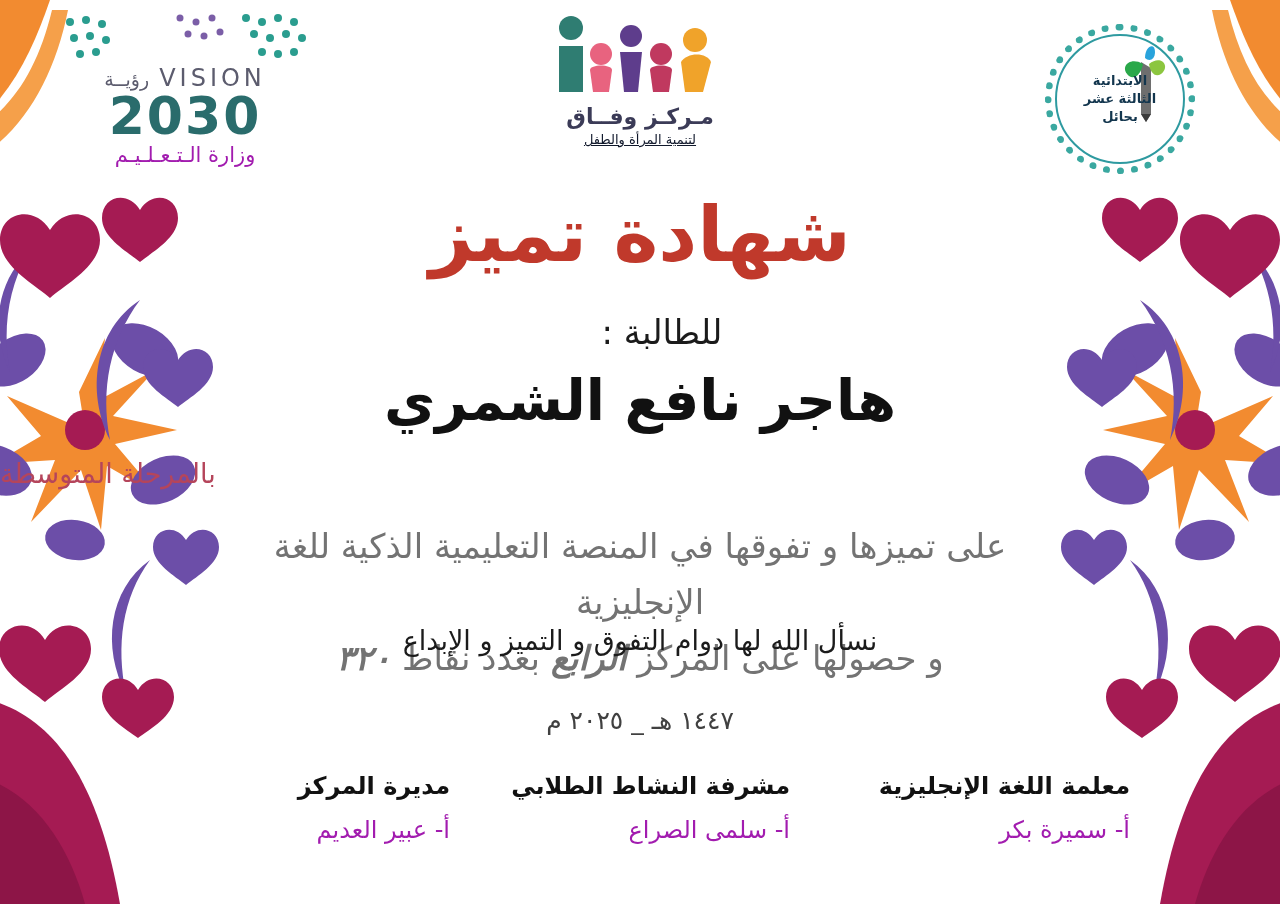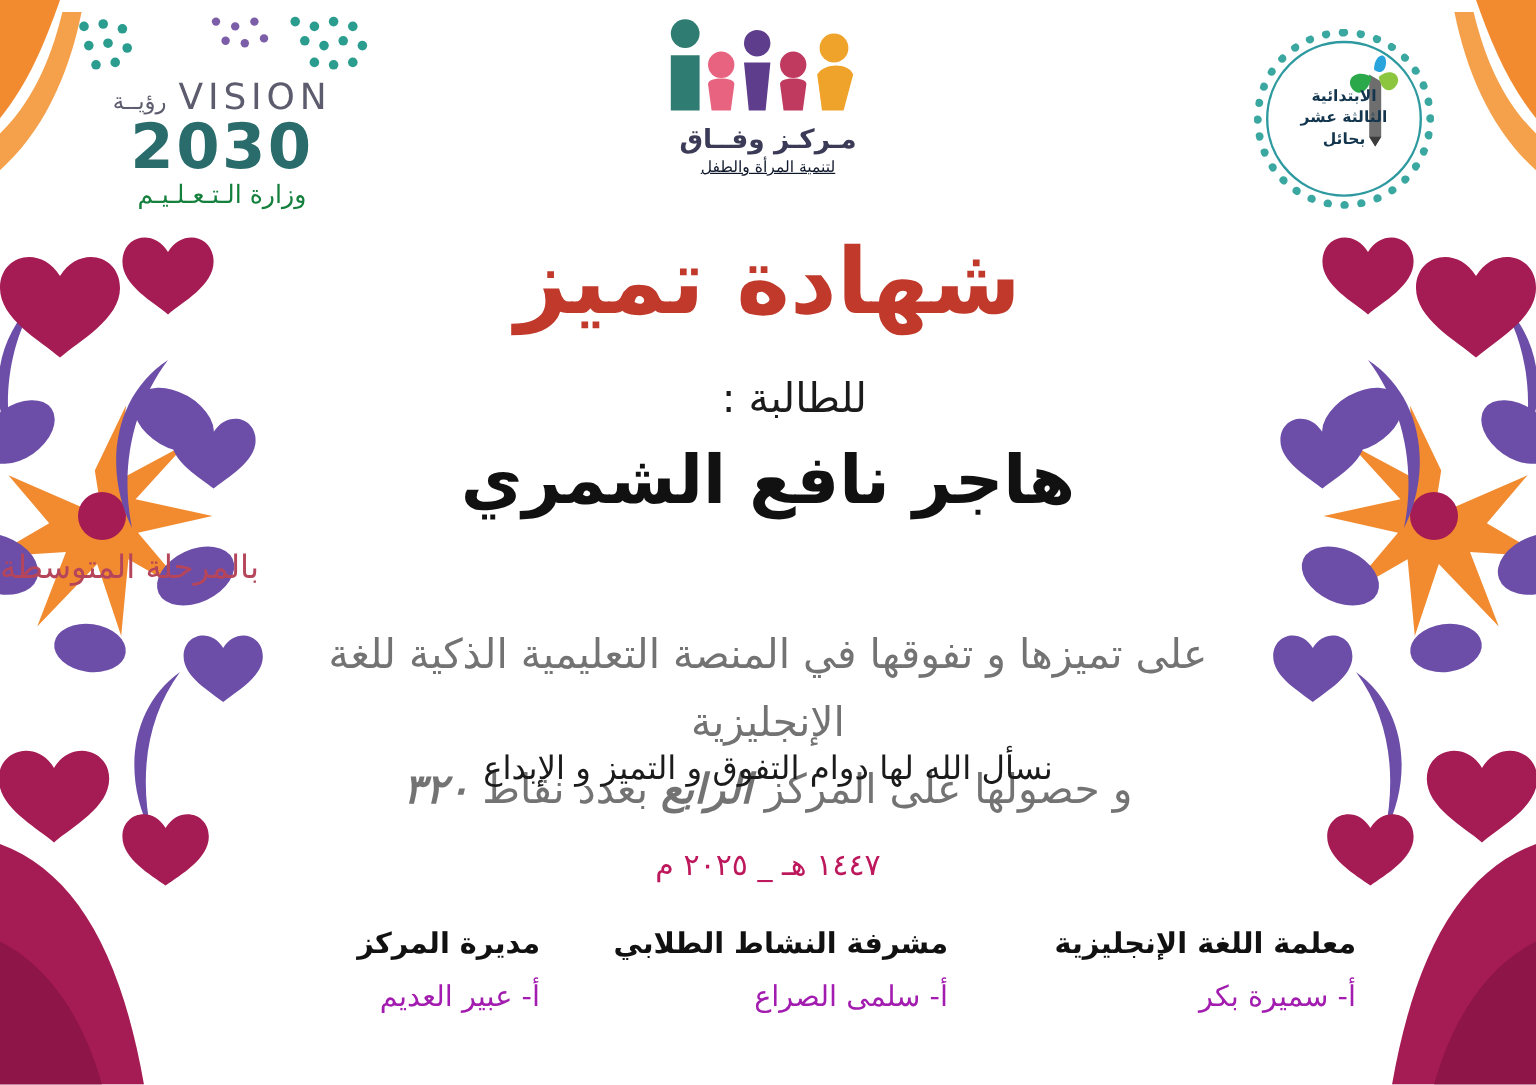--- a/index.html
+++ b/index.html
@@ -104,32 +104,32 @@
     text-align: center;
   }
   .vision-dots { height: 52px; position: relative; }
   .vision-word {
     display: flex;
     justify-content: center;
     align-items: baseline;
     gap: 10px;
     color: #5c5c6e;
   }
-  .vision-word .en { font-size: 30px; letter-spacing: 4px; }
+  .vision-word .en { font-size: 24px; letter-spacing: 4px; }
   .vision-word .ar { font-size: 19px; }
   .vision-num {
     font-size: 52px;
     font-weight: bold;
     color: #2a6c6c;
     line-height: 0.95;
     letter-spacing: 2px;
   }
   .vision-min {
     font-size: 21px;
-    color: #15803d;
+    color: #a21caf;
     letter-spacing: 2px;
     margin-top: 2px;
   }
 
   
   .title {
     position: absolute;
     top: 190px;
     left: 0; right: 0;
     text-align: center;
@@ -184,21 +184,21 @@
     text-align: center;
     font-size: 27px;
     color: #1b1b1b;
   }
   .date {
     position: absolute;
     top: 706px;
     left: 0; right: 0;
     text-align: center;
     font-size: 25px;
-    color: #be185d;
+    color: #404040;
   }
 
   
   .signatures {
     position: absolute;
     top: 772px;
     left: 150px;
     right: 150px;
     display: flex;
     justify-content: space-between;

